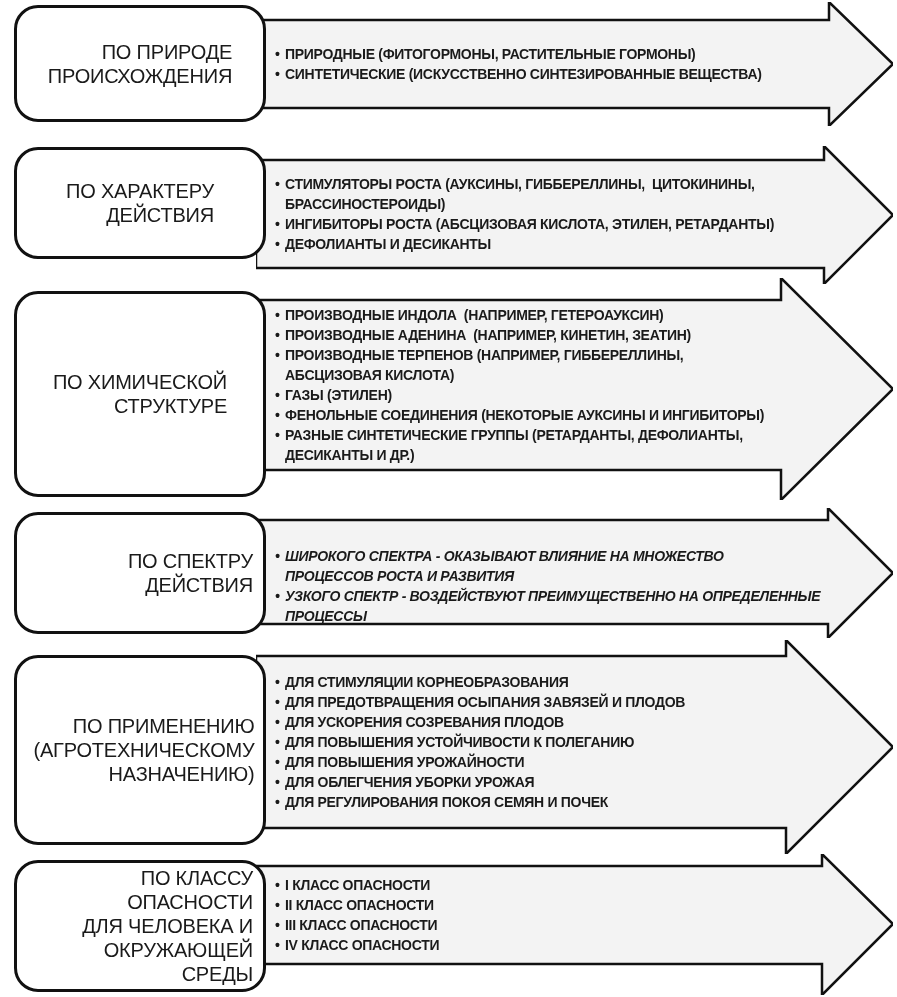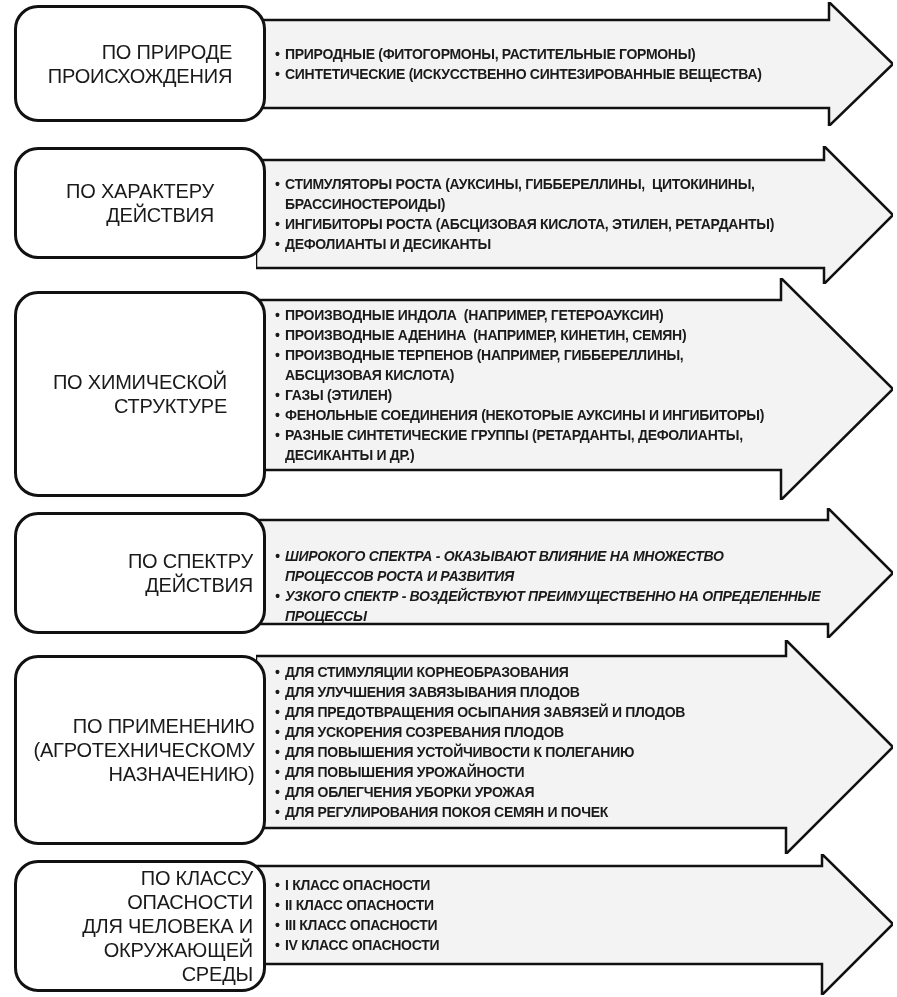--- a/index.html
+++ b/index.html
@@ -104,21 +104,21 @@
   <div class="cat-box" style="top:291px;height:206px;">
     <div class="cat-label">ПО ХИМИЧЕСКОЙ
 СТРУКТУРЕ</div>
   </div>
   <div class="arrow-zone" style="top:278px;height:222px;">
     <svg class="arrow-shape" viewBox="0 0 637 222" preserveAspectRatio="none">
       <polygon points="0,22 525,22 525,0 637,111 525,222 525,192 0,192"></polygon>
     </svg>
     <ul class="bullets" style="top:22px;height:170px;width:525px;">
         <li>ПРОИЗВОДНЫЕ ИНДОЛА  (НАПРИМЕР, ГЕТЕРОАУКСИН)</li>
-        <li>ПРОИЗВОДНЫЕ АДЕНИНА  (НАПРИМЕР, КИНЕТИН, СЕМЯН)</li>
+        <li>ПРОИЗВОДНЫЕ АДЕНИНА  (НАПРИМЕР, КИНЕТИН, ЗЕАТИН)</li>
         <li>ПРОИЗВОДНЫЕ ТЕРПЕНОВ (НАПРИМЕР, ГИББЕРЕЛЛИНЫ,
 АБСЦИЗОВАЯ КИСЛОТА)</li>
         <li>ГАЗЫ (ЭТИЛЕН)</li>
         <li>ФЕНОЛЬНЫЕ СОЕДИНЕНИЯ (НЕКОТОРЫЕ АУКСИНЫ И ИНГИБИТОРЫ)</li>
         <li>РАЗНЫЕ СИНТЕТИЧЕСКИЕ ГРУППЫ (РЕТАРДАНТЫ, ДЕФОЛИАНТЫ,
 ДЕСИКАНТЫ И ДР.)</li>
       </ul>
   </div>
 
   <div class="cat-box" style="top:512px;height:122px;">
@@ -140,21 +140,20 @@
     <div class="cat-label">ПО ПРИМЕНЕНИЮ
 (АГРОТЕХНИЧЕСКОМУ
 НАЗНАЧЕНИЮ)</div>
   </div>
   <div class="arrow-zone" style="top:640px;height:214px;">
     <svg class="arrow-shape" viewBox="0 0 637 214" preserveAspectRatio="none">
       <polygon points="0,16 530,16 530,0 637,107 530,214 530,188 0,188"></polygon>
     </svg>
     <ul class="bullets" style="top:16px;height:172px;width:530px;">
         <li>ДЛЯ СТИМУЛЯЦИИ КОРНЕОБРАЗОВАНИЯ</li>
-        <li>ДЛЯ УЛУЧШЕНИЯ ЗАВЯЗЫВАНИЯ ПЛОДОВ</li>
         <li>ДЛЯ ПРЕДОТВРАЩЕНИЯ ОСЫПАНИЯ ЗАВЯЗЕЙ И ПЛОДОВ</li>
         <li>ДЛЯ УСКОРЕНИЯ СОЗРЕВАНИЯ ПЛОДОВ</li>
         <li>ДЛЯ ПОВЫШЕНИЯ УСТОЙЧИВОСТИ К ПОЛЕГАНИЮ</li>
         <li>ДЛЯ ПОВЫШЕНИЯ УРОЖАЙНОСТИ</li>
         <li>ДЛЯ ОБЛЕГЧЕНИЯ УБОРКИ УРОЖАЯ</li>
         <li>ДЛЯ РЕГУЛИРОВАНИЯ ПОКОЯ СЕМЯН И ПОЧЕК</li>
       </ul>
   </div>
 
   <div class="cat-box" style="top:860px;height:132px;">

